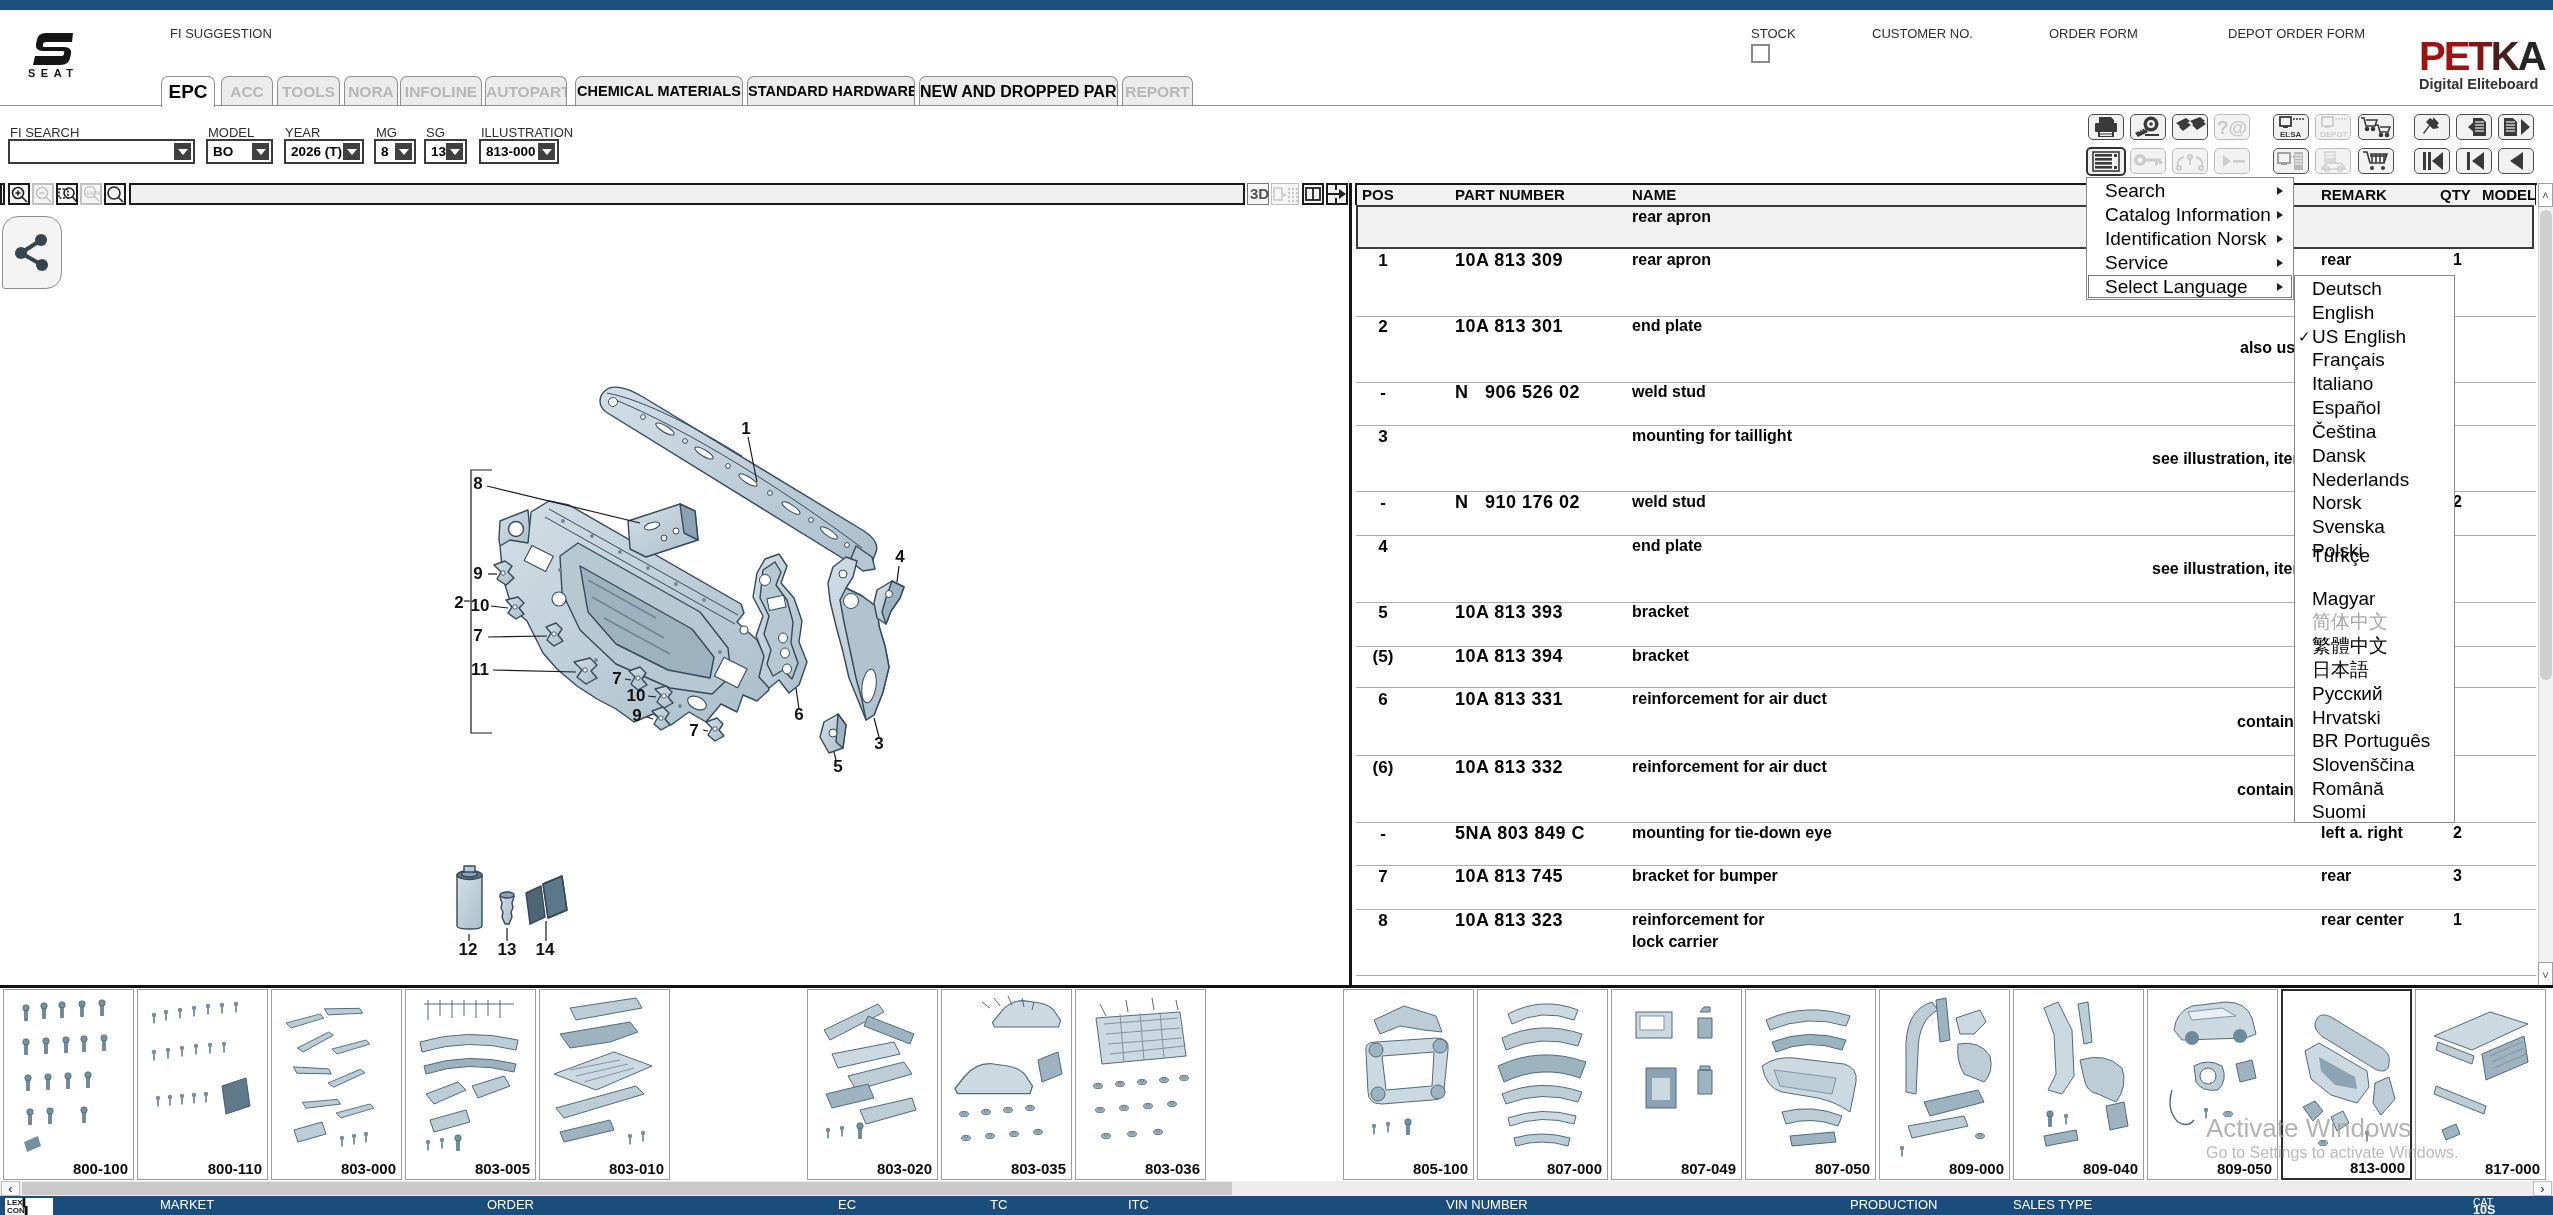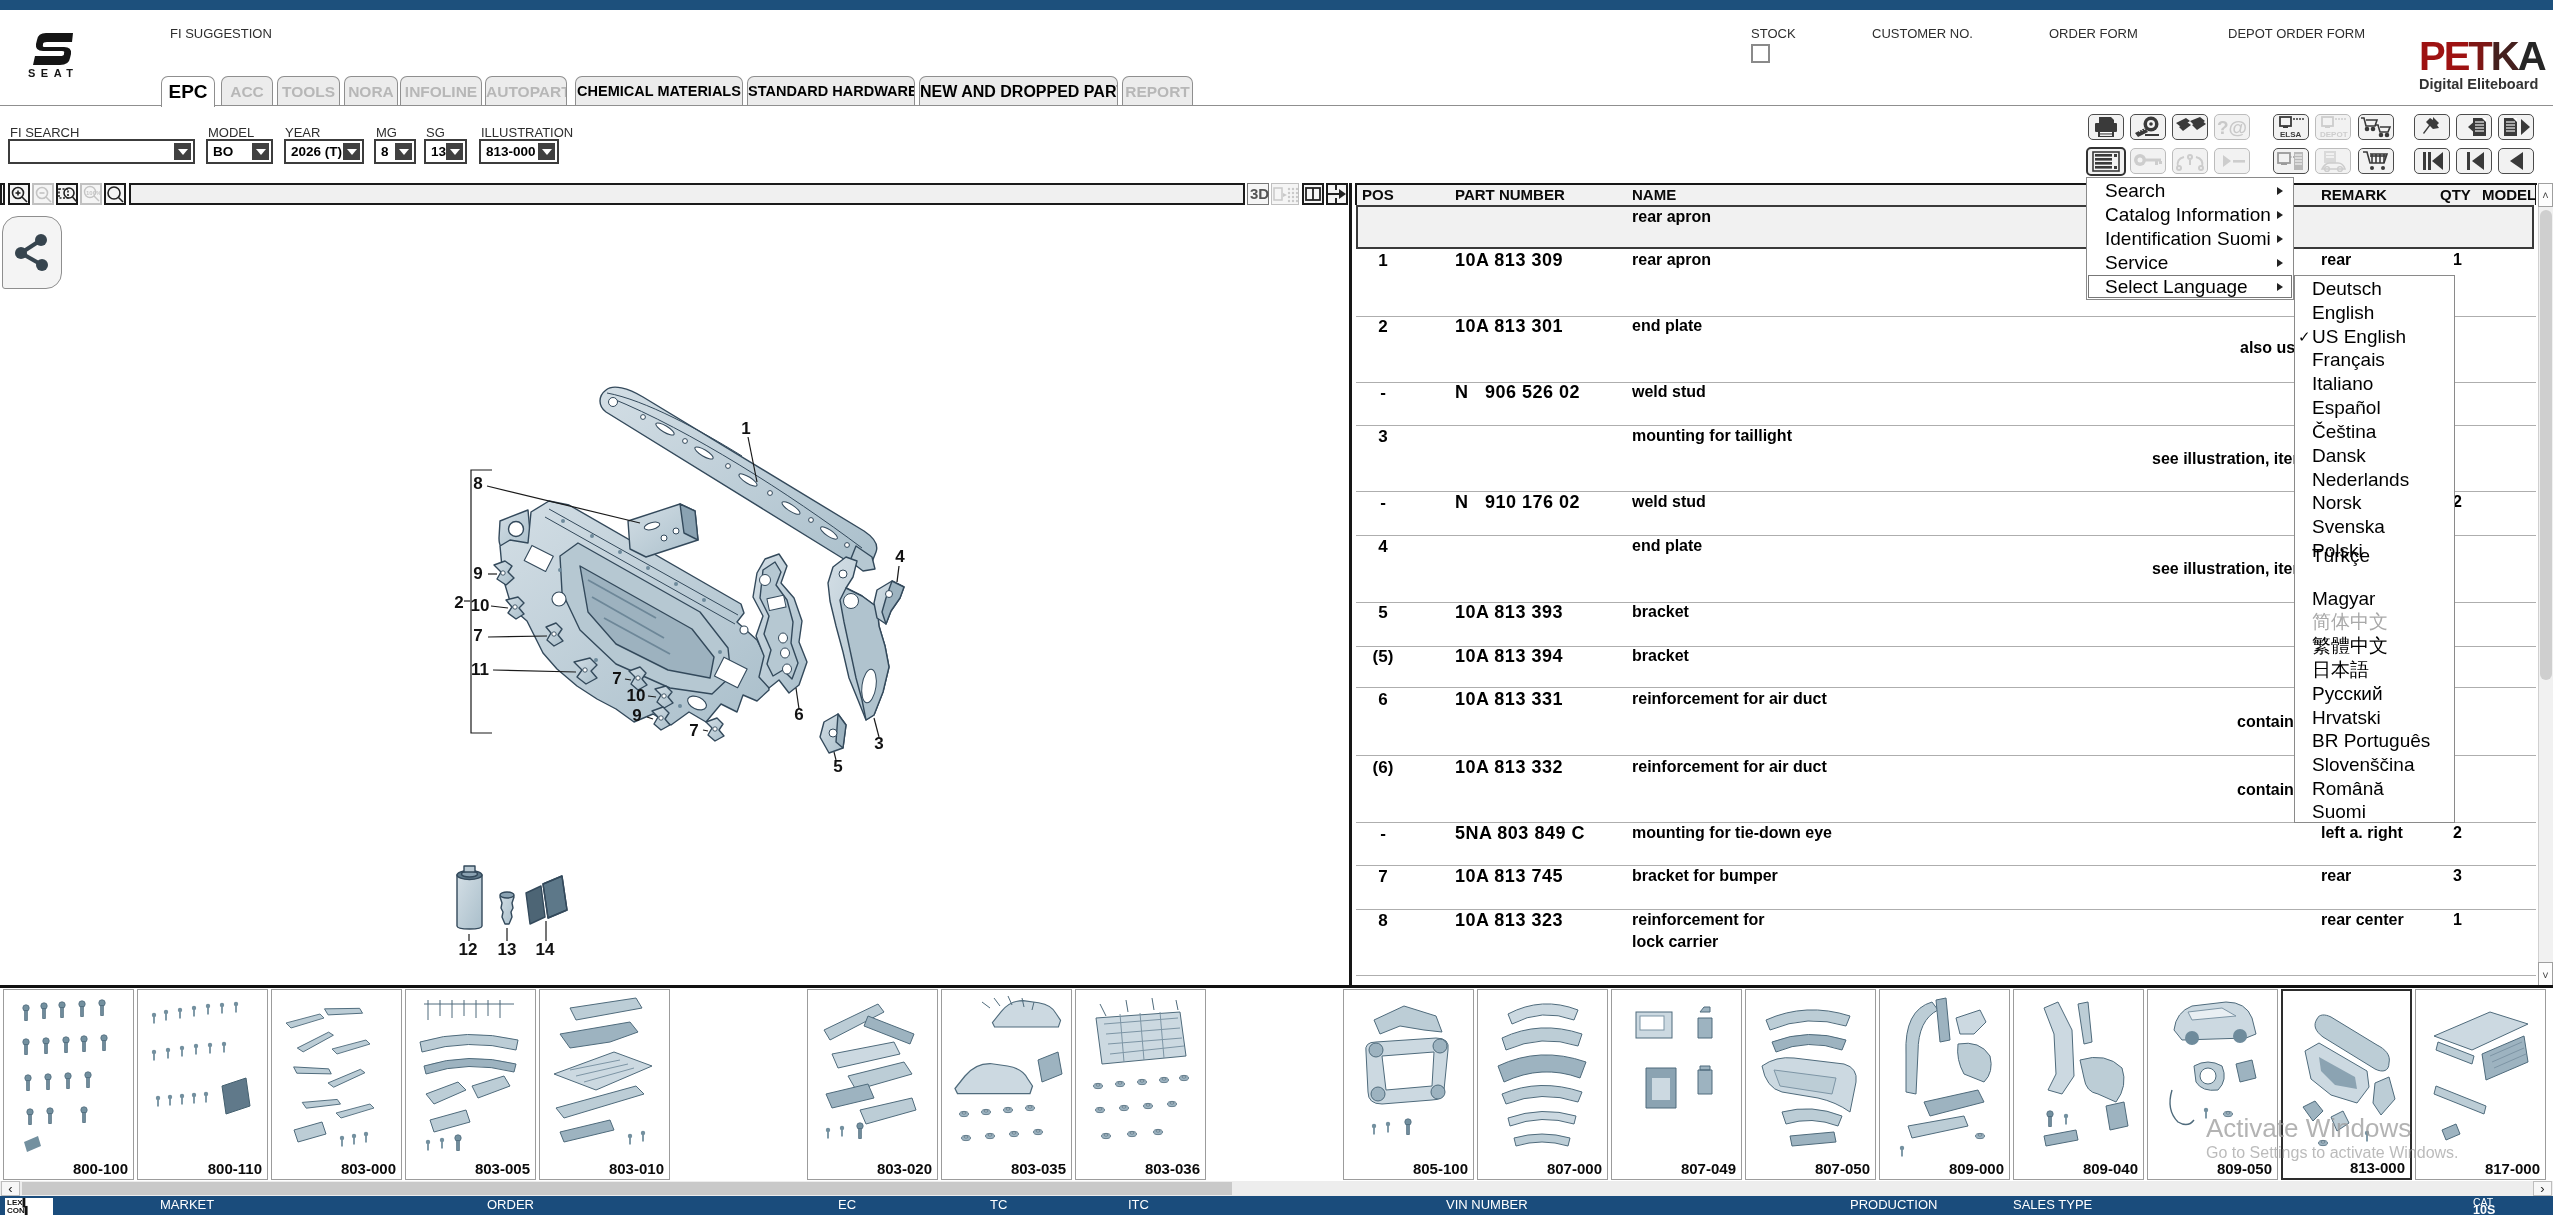--- a/index.html
+++ b/index.html
@@ -472,21 +472,21 @@
   <div class="abs" style="left:2538px;top:183px;width:15px;height:803px;background:#f1f1f1;border-left:1px solid #d0d0d0;box-sizing:border-box"></div>
   <div class="abs" style="left:2538px;top:183px;width:15px;height:24px;background:#fdfdfd;border:1px solid #9f9f9f;box-sizing:border-box;font-size:11px;color:#444;text-align:center;line-height:22px">˄</div>
   <div class="abs" style="left:2540px;top:210px;width:12px;height:470px;background:#cfcfcf;border-radius:6px"></div>
   <div class="abs" style="left:2538px;top:962px;width:15px;height:24px;background:#fdfdfd;border:1px solid #9f9f9f;box-sizing:border-box;font-size:11px;color:#444;text-align:center;line-height:24px">˅</div>
 
   <div class="abs" style="left:0;top:985px;width:2553px;height:3px;background:#111"></div>
 
   <div class="abs" style="left:2086px;top:177px;width:208px;height:123px;background:#fff;border:1px solid #8a8a8a;box-sizing:border-box;z-index:10"></div>
   <div class="mi" style="top:179px;z-index:11">Search</div>
   <div class="mi" style="top:203px;z-index:11">Catalog Information</div>
-  <div class="mi" style="top:227px;z-index:11">Identification Suomi</div>
+  <div class="mi" style="top:227px;z-index:11">Identification Norsk</div>
   <div class="mi" style="top:251px;z-index:11">Service</div>
   <div class="abs" style="left:2088px;top:275px;width:204px;height:23px;border:1px solid #777;box-sizing:border-box;z-index:11"></div>
   <div class="mi" style="top:275px;z-index:12">Select Language</div>
 
   <div class="abs" style="left:2294px;top:275px;width:161px;height:548px;background:#fff;border:1px solid #8a8a8a;box-sizing:border-box;z-index:10"></div>
   <div class="si" style="top:277px;z-index:11">Deutsch</div>
   <div class="si" style="top:301px;z-index:11">English</div>
   <div class="si" style="top:325px;z-index:11"><span style="position:absolute;left:-14px;font-size:15px">✓</span>US English</div>
   <div class="si" style="top:348px;z-index:11">Français</div>
   <div class="si" style="top:372px;z-index:11">Italiano</div>

